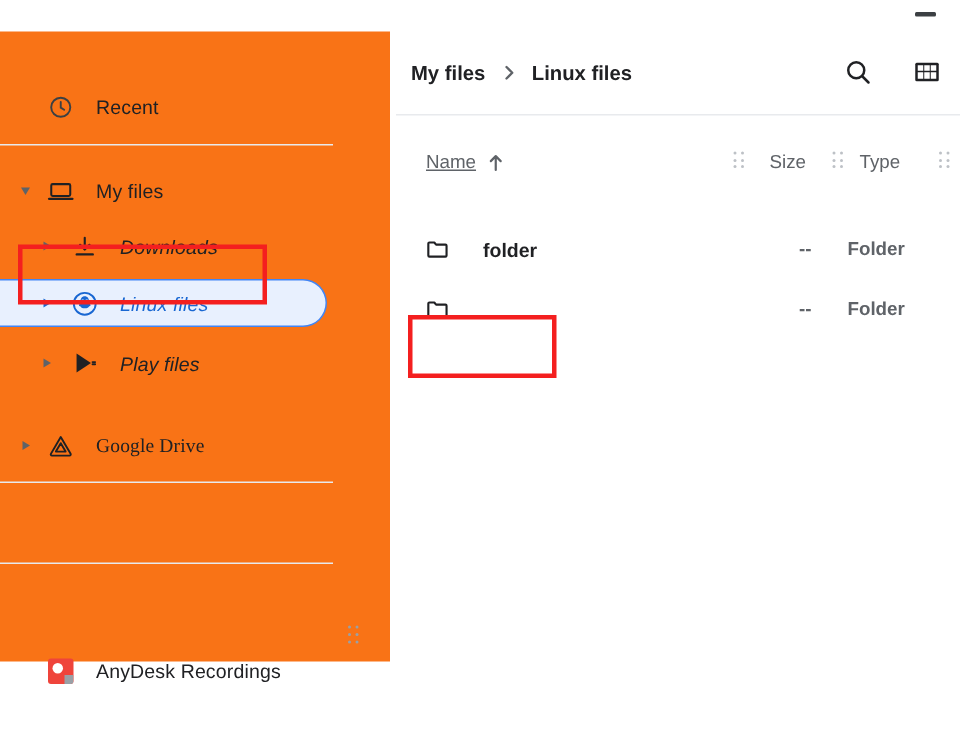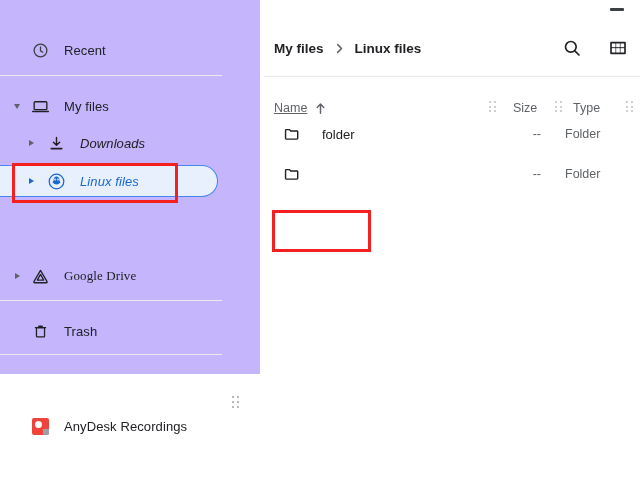--- a/index.html
+++ b/index.html
@@ -15,24 +15,25 @@
     -webkit-font-smoothing: antialiased;
   }
   #app {
     position: absolute; inset: 0;
     display: flex;
   }
 
   
   #sidebar {
     width: 260px;
-    height: 374px;
+    height: 420px;
     position: relative;
-    background: #c4b5fd;
+    background: #f97316;
     flex: 0 0 260px;
+    margin-top: 21px;
   }
   .nav-item {
     position: absolute;
     left: 0;
     height: 32px;
     display: flex;
     align-items: center;
     width: 218px;
     border-radius: 0 16px 16px 0;
     box-sizing: border-box;
@@ -224,21 +225,21 @@
   }
   .colsep i {
     display: block;
     width: 2px; height: 2px;
     background: #bdc1c6;
     border-radius: 50%;
   }
 
   #file-list {
     position: absolute;
-    left: 0; right: 0; top: 114px;
+    left: 0; right: 0; top: 146px; font-weight: bold;
   }
   .file-row {
     position: relative;
     height: 40px;
     display: flex;
     align-items: center;
   }
   .file-icon {
     position: absolute;
     left: 22px;
@@ -326,47 +327,48 @@
           <path d="M12 5.6c-2.3 0-3.6 1.9-3.6 4.2 0 1.3-.7 2.1-1.1 2.9-.5 1 .2 1.6 1 1.3.2.9 1.6 1.8 3.7 1.8s3.5-.9 3.7-1.8c.8.3 1.5-.3 1-1.3-.4-.8-1.1-1.6-1.1-2.9 0-2.3-1.3-4.2-3.6-4.2z" fill="#1967d2"></path>
           <circle cx="10.3" cy="9.6" r="1.25" fill="#ffffff"></circle>
           <circle cx="13.7" cy="9.6" r="1.25" fill="#ffffff"></circle>
           <circle cx="10.4" cy="9.8" r="0.55" fill="#1967d2"></circle>
           <circle cx="13.6" cy="9.8" r="0.55" fill="#1967d2"></circle>
         </svg>
       </span>
       <span class="nav-label">Linux files</span>
     </div>
 
+    <div class="nav-item indent-1" style="top:205px;">
+      <span class="twisty">
+          <span class="tri-right"></span>
+        </span>
+      <span class="nav-icon">
+        <svg width="18" height="18" viewBox="0 0 24 24">
+          <path d="M5.4 3.6v16.8L18.2 12z" fill="#202124"></path>
+          <path d="M19.6 11.2h2.3M19.6 13.1h2.3" stroke="#202124" stroke-width="1.7" stroke-linecap="round"></path>
+        </svg>
+      </span>
+      <span class="nav-label">Play files</span>
+    </div>
 
     <div class="nav-item indent-0" style="top:260px;font-family:Liberation Serif, serif;">
       <span class="twisty">
           <span class="tri-right"></span>
         </span>
       <span class="nav-icon">
         <svg width="19" height="19" viewBox="0 0 24 24" fill="none" stroke="#202124" stroke-width="1.6" stroke-linejoin="round">
           <path d="M12 4.2 20.3 18.4c.4.7-.1 1.5-.9 1.5H4.6c-.8 0-1.3-.8-.9-1.5z"></path>
           <path d="M12 9.4l4.1 7.1H7.9z"></path>
         </svg>
       </span>
       <span class="nav-label">Google Drive</span>
     </div>
 
     <div class="sep" style="top:300px;"></div>
 
-    <div class="nav-item indent-0 no-twisty" style="top:315px;">
-      <span class="twisty"></span>
-      <span class="nav-icon">
-        <svg width="17" height="17" viewBox="0 0 24 24" fill="none" stroke="#202124" stroke-width="1.8" stroke-linejoin="round">
-          <path d="M6.3 6.6h11.4v12.1a1 1 0 0 1-1 1H7.3a1 1 0 0 1-1-1z"></path>
-          <path d="M4.8 6.6h14.4" stroke-linecap="round"></path>
-          <path d="M9.6 6.6V4.6h4.8v2" stroke-linecap="round"></path>
-        </svg>
-      </span>
-      <span class="nav-label">Trash</span>
-    </div>
 
     <div class="sep" style="top:354px;"></div>
 
 
     <div class="nav-item indent-0 no-twisty" style="top:410px;">
       <span class="twisty"></span>
       <span class="nav-icon">
           <span class="anydesk-icon"></span>
         </span>
       <span class="nav-label">AnyDesk Recordings</span>
@@ -413,21 +415,21 @@
           <rect x="4.6" y="12.2" width="4.4" height="5.2" fill="#ffffff"></rect>
           <rect x="9.8" y="12.2" width="4.4" height="5.2" fill="#ffffff"></rect>
           <rect x="15" y="12.2" width="4.4" height="5.2" fill="#ffffff"></rect>
         </svg>
       </span>
     </div>
 
     <div id="toolbar-divider"></div>
 
     <div id="col-headers">
-      <div class="col-h" style="left:14px;text-decoration:underline;">
+      <div class="col-h" style="left:24px;text-decoration:underline;">
         <span>Name</span>
         <span class="sort-arrow">
           <svg width="11" height="13" viewBox="0 0 12 14" fill="none" stroke="#5f6368" stroke-width="1.6" stroke-linecap="round" stroke-linejoin="round">
             <path d="M6 12.2V2.2M2.4 5.8 6 2.2l3.6 3.6"></path>
           </svg>
         </span>
       </div>
       <div class="colsep" style="left:229px;">
         <i></i>
           <i></i>

